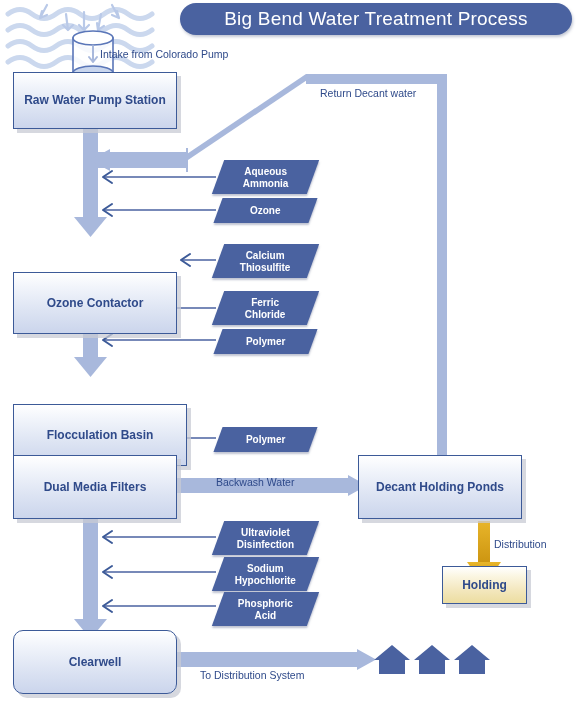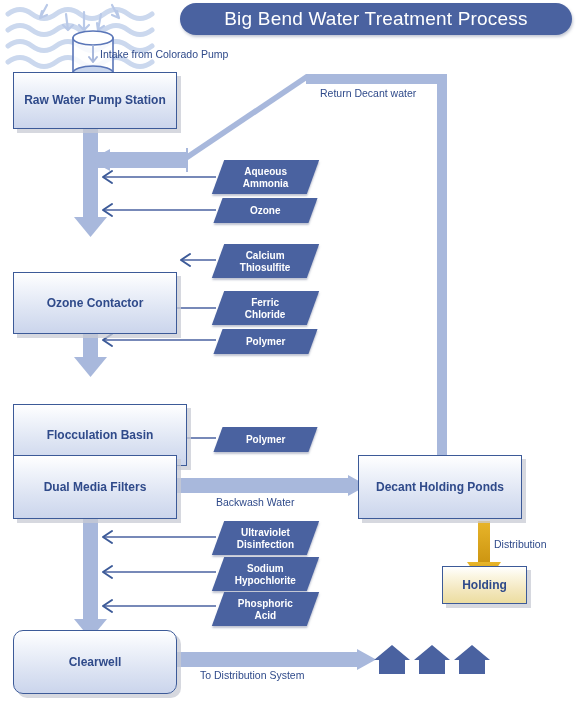--- a/index.html
+++ b/index.html
@@ -293,19 +293,19 @@
 Hypochlorite</span>
   </div>
 
   <div class="chem" style="left:218px; top:592px; width:95px; height:34px;">
     <span class="chem-label">Phosphoric
 Acid</span>
   </div>
 
   <div class="caption" style="left:320px; top:87px;">Return Decant water</div>
 
-  <div class="caption" style="left:216px; top:496px;">Backwash Water</div>
+  <div class="caption" style="left:216px; top:476px;">Backwash Water</div>
 
   <div class="caption" style="left:494px; top:538px;">Distribution</div>
 
   <div class="caption" style="left:200px; top:669px;">To Distribution System</div>
 
 </div>
 
 </body></html>

